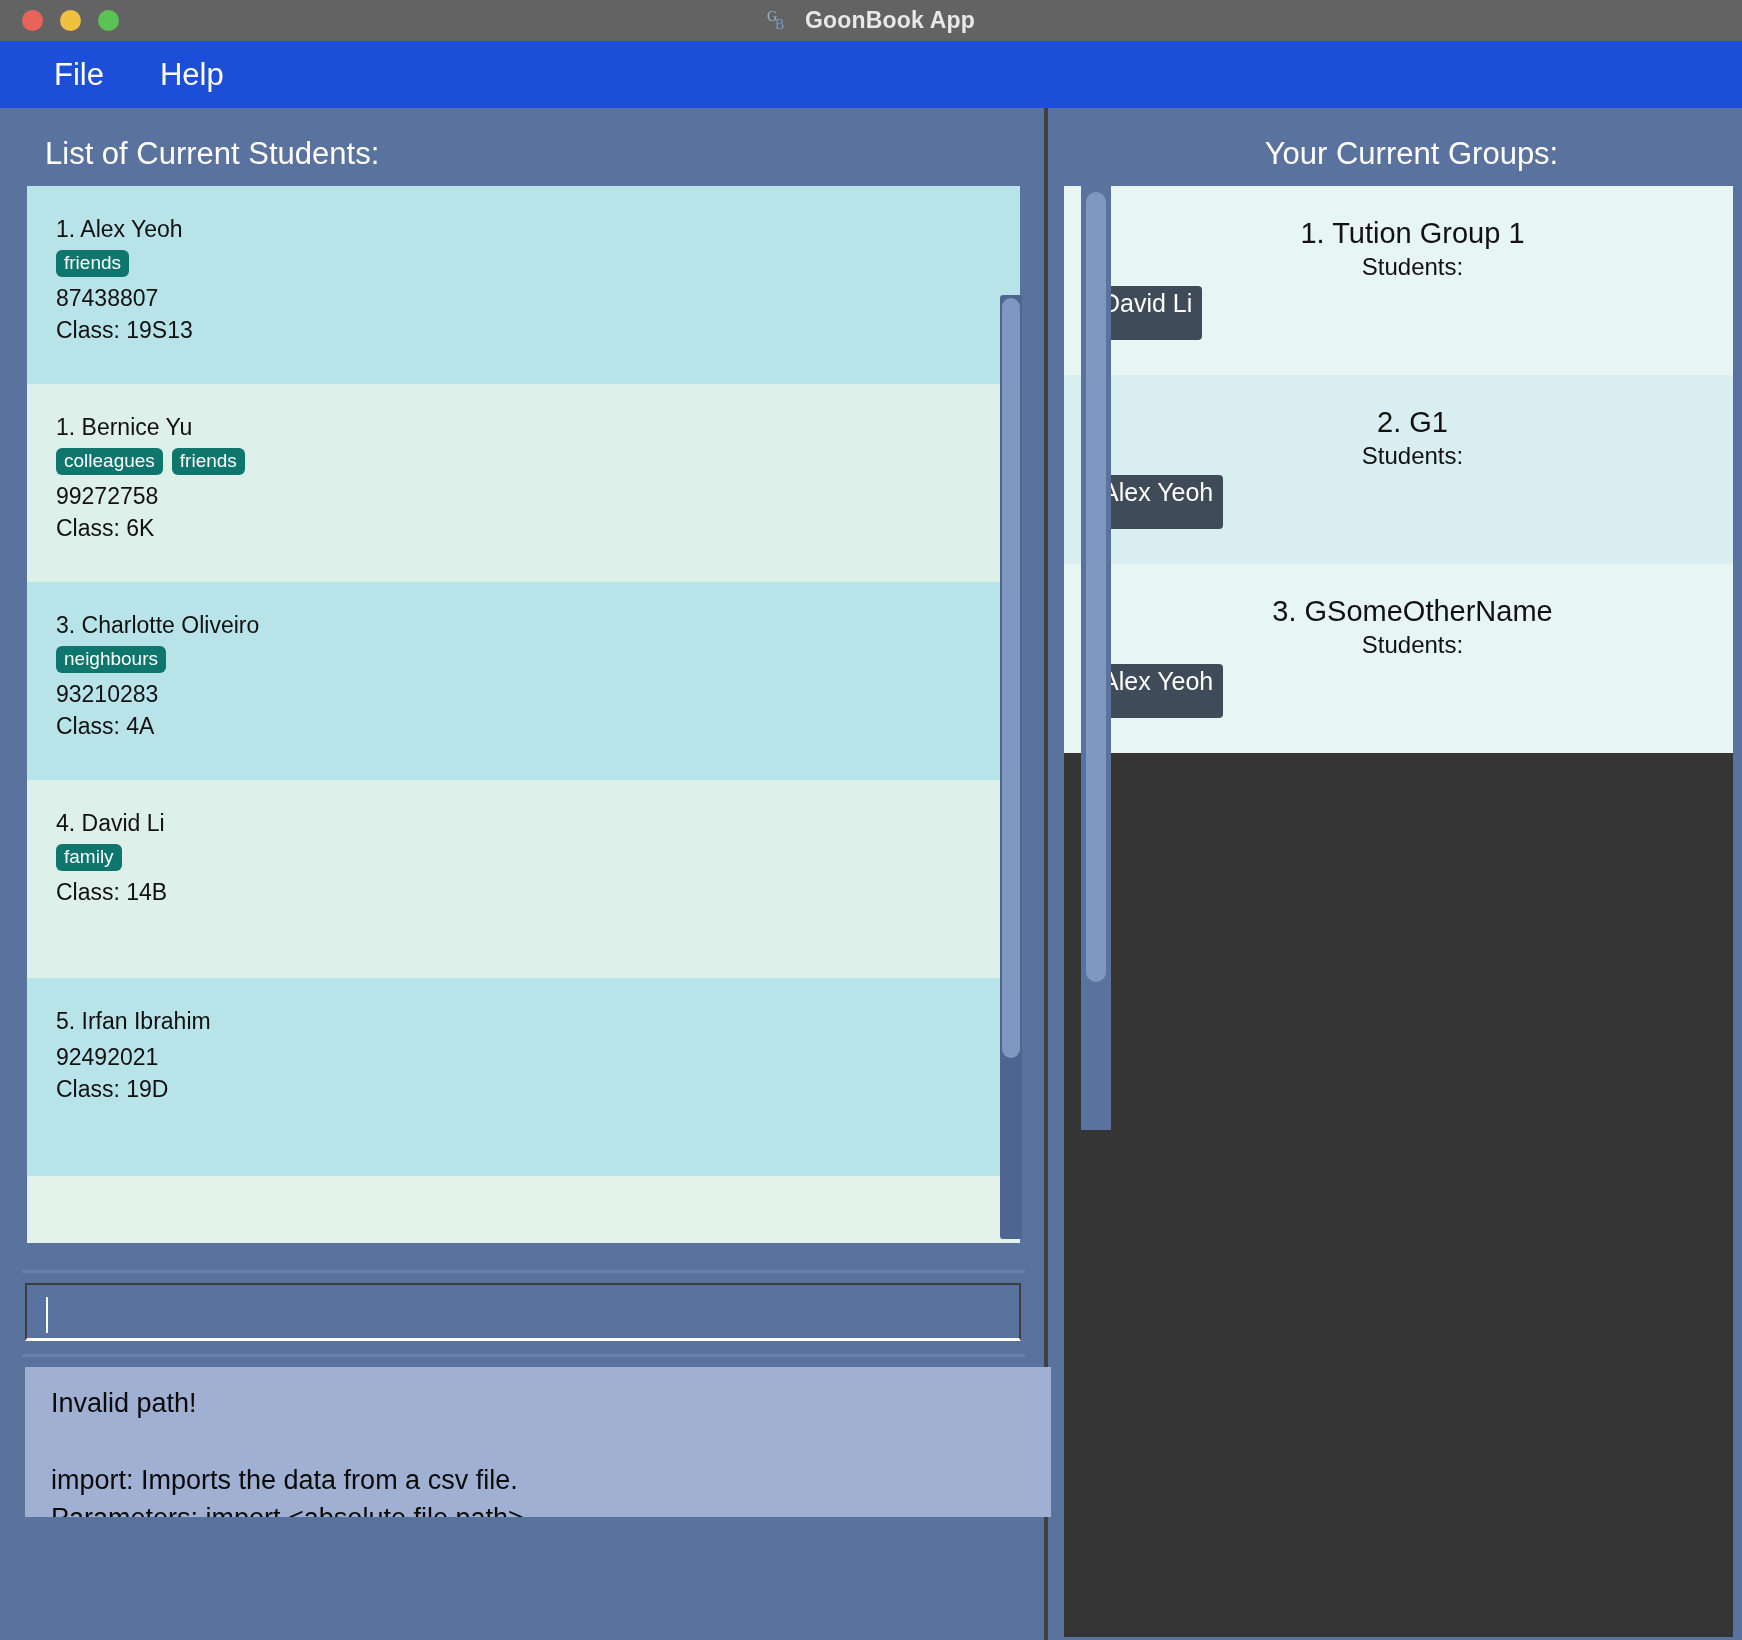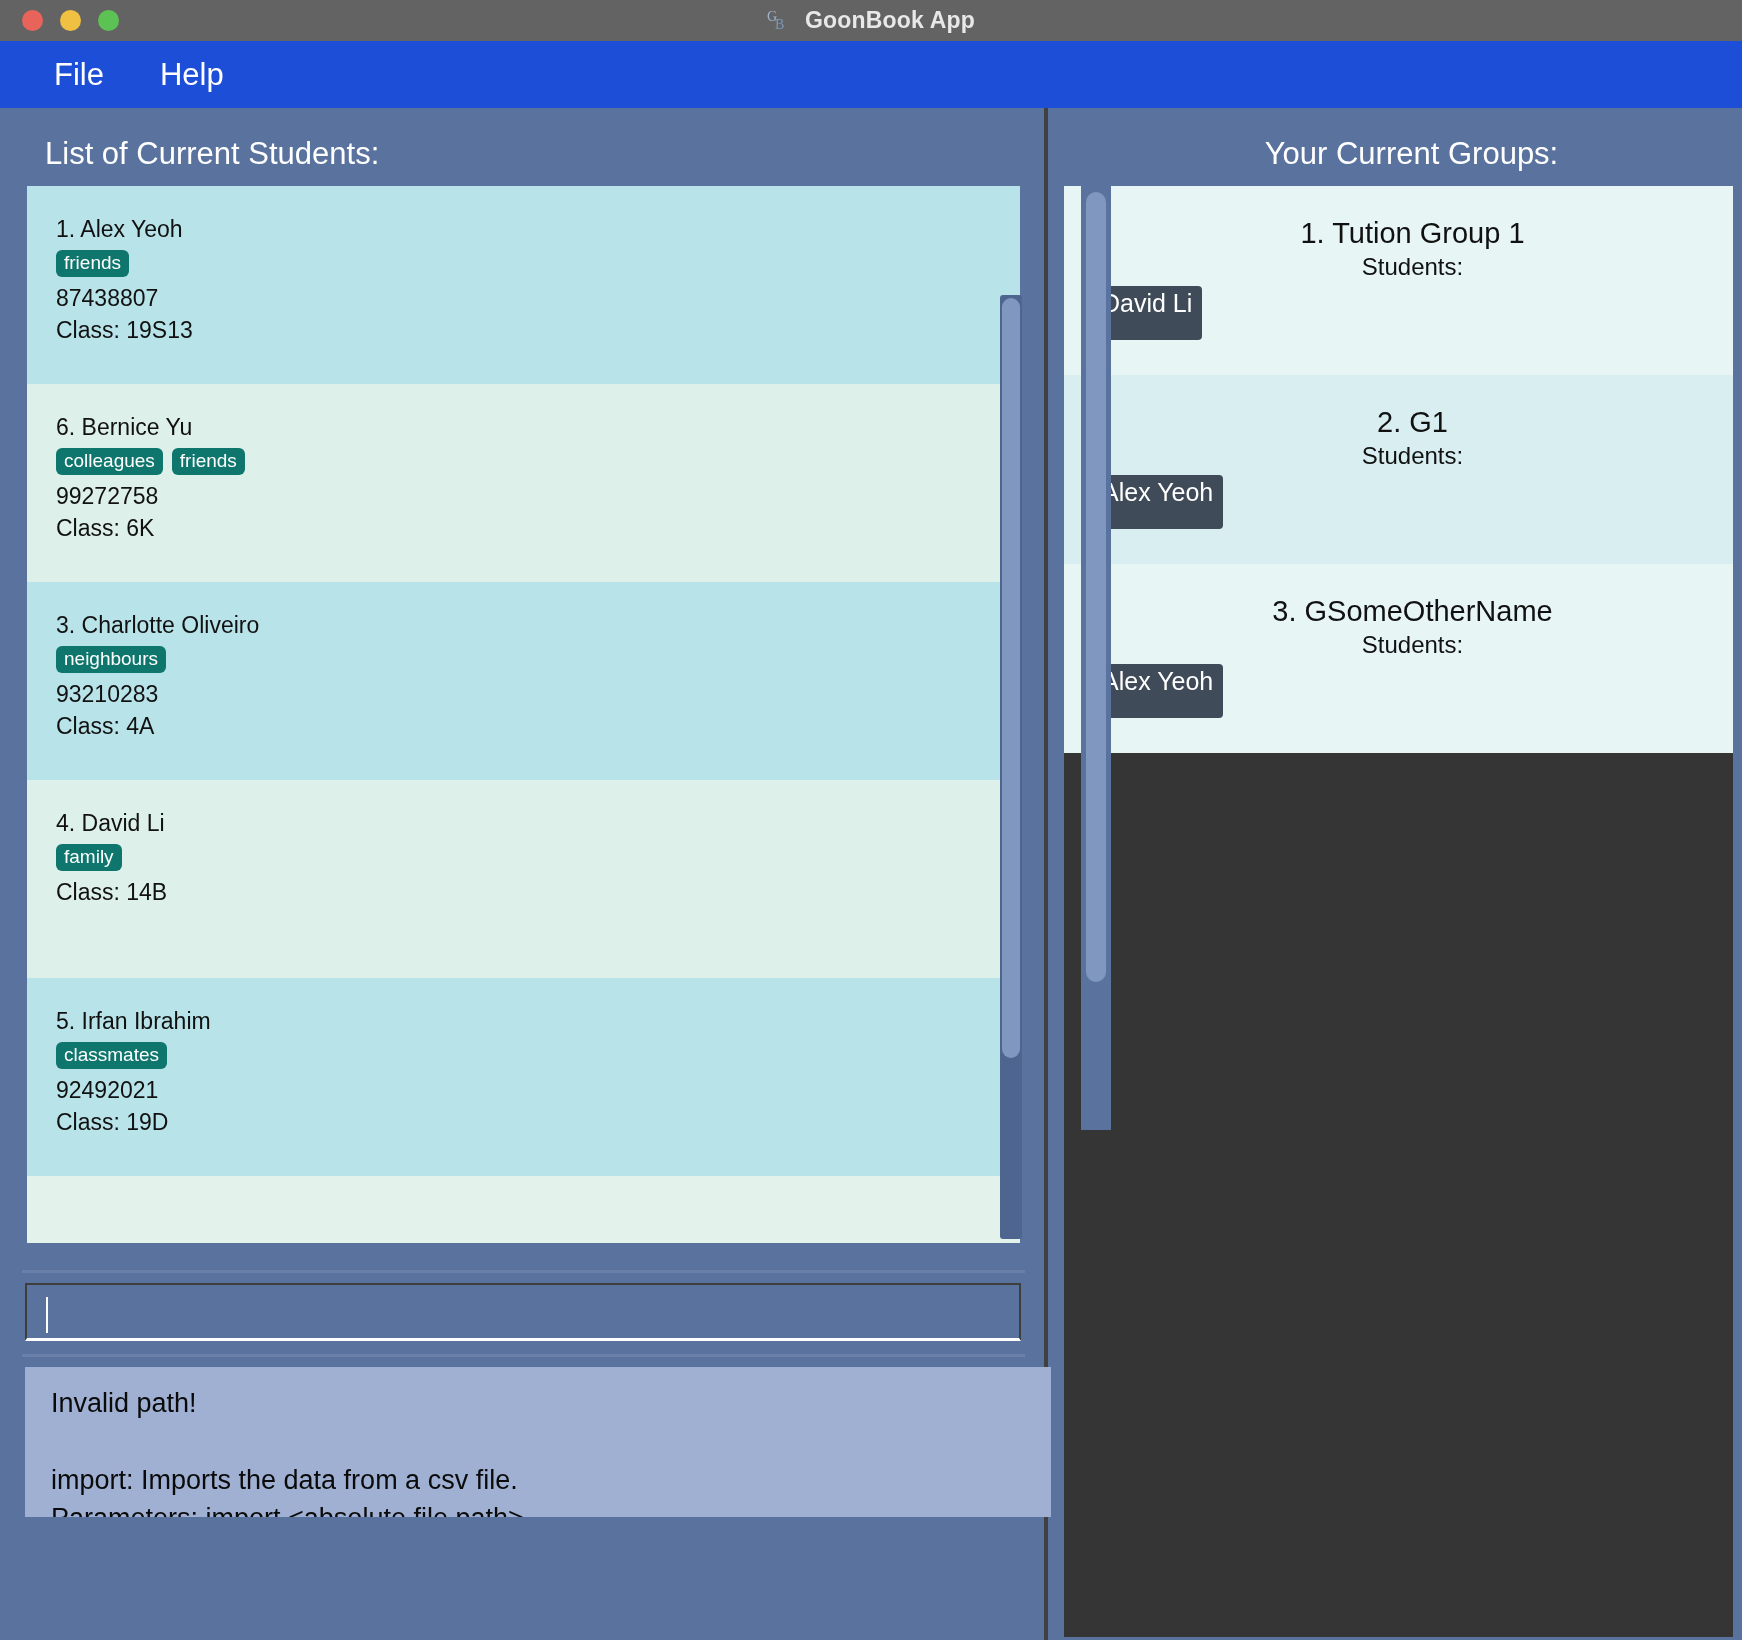--- a/index.html
+++ b/index.html
@@ -345,21 +345,21 @@
       <div class="student-card odd">
         <div class="student-name">1. Alex Yeoh</div>
         <div class="tag-row">
           <span class="tag">friends</span>
         </div>
         <div class="student-phone">87438807</div>
         <div class="student-class">Class: 19S13</div>
       </div>
 
       <div class="student-card even">
-        <div class="student-name">6. Bernice Yu</div>
+        <div class="student-name">1. Bernice Yu</div>
         <div class="tag-row">
           <span class="tag">colleagues</span>
           <span class="tag">friends</span>
         </div>
         <div class="student-phone">99272758</div>
         <div class="student-class">Class: 6K</div>
       </div>
 
       <div class="student-card odd">
         <div class="student-name">3. Charlotte Oliveiro</div>
@@ -373,23 +373,20 @@
       <div class="student-card even">
         <div class="student-name">4. David Li</div>
         <div class="tag-row">
           <span class="tag">family</span>
         </div>
         <div class="student-class">Class: 14B</div>
       </div>
 
       <div class="student-card odd">
         <div class="student-name">5. Irfan Ibrahim</div>
-        <div class="tag-row">
-          <span class="tag">classmates</span>
-        </div>
         <div class="student-phone">92492021</div>
         <div class="student-class">Class: 19D</div>
       </div>
     </div>
 
     <div class="list-scrollbar">
       <div class="list-scroll-thumb"></div>
     </div>
 
     <div class="command-outer">

